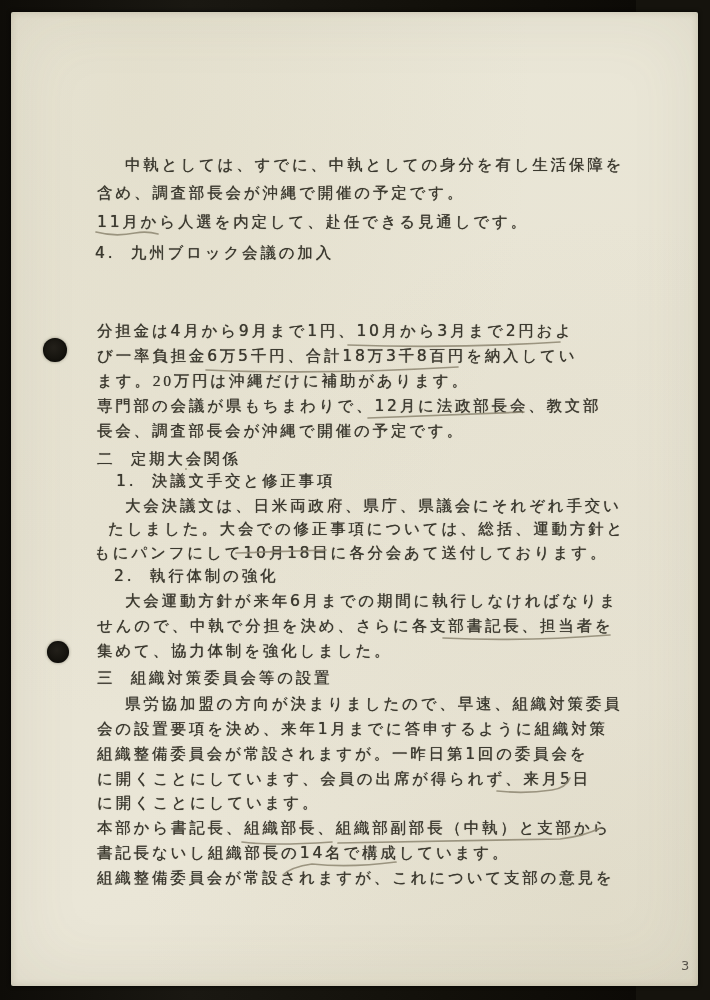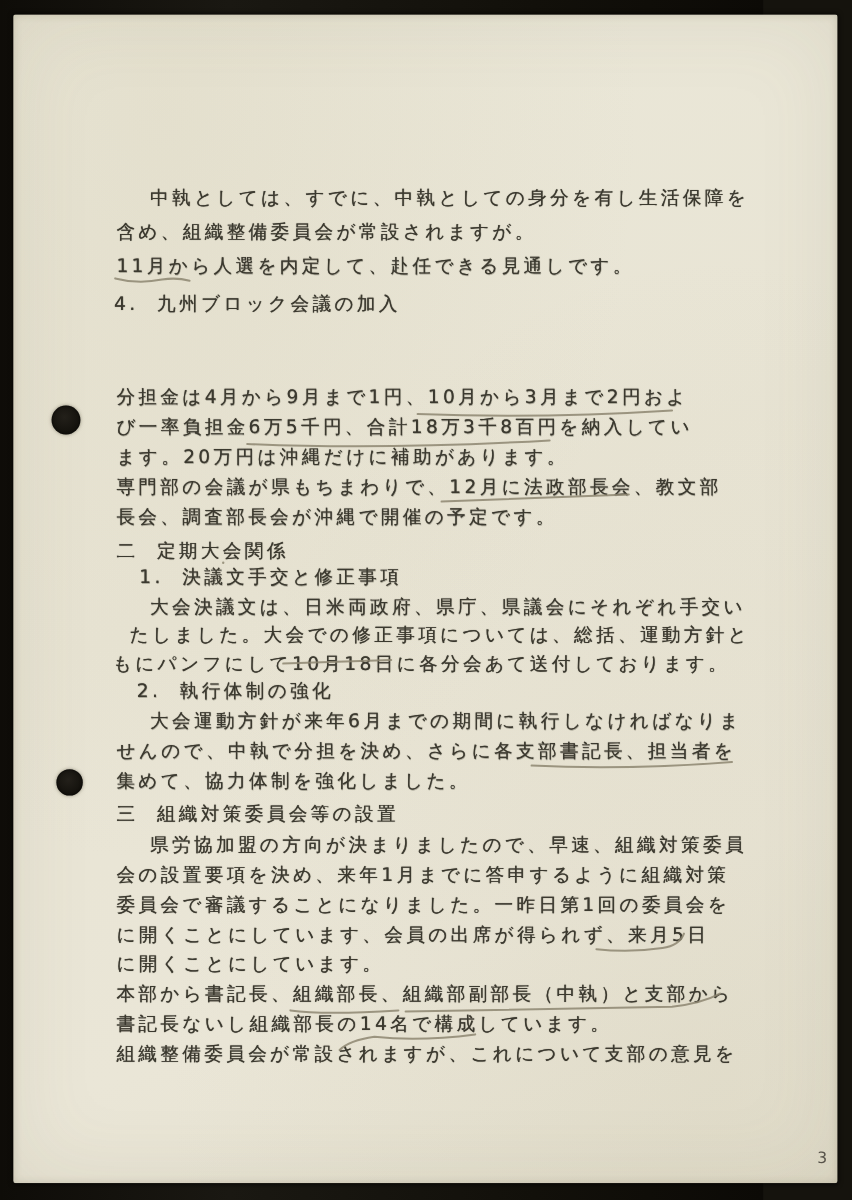--- a/index.html
+++ b/index.html
@@ -76,41 +76,41 @@
 <body>
 
 <div class="scan">
   <div class="paper"></div>
   <div class="speck speck-1"></div>
   <div class="speck speck-2"></div>
   <div class="hole hole-1"></div>
   <div class="hole hole-2"></div>
   <div class="text-layer">
       <div class="tline" style="left: 125px; top: 155px;">中執としては、すでに、中執としての身分を有し生活保障を</div>
-      <div class="tline" style="left: 97px; top: 183px;">含め、組織整備委員会が常設されますが。</div>
+      <div class="tline" style="left: 97px; top: 183px;">含め、調査部長会が沖縄で開催の予定です。</div>
       <div class="tline" style="left: 97px; top: 212px;">11月から人選を内定して、赴任できる見通しです。</div>
       <div class="tline" style="left: 95px; top: 243px;">4.  九州ブロック会議の加入</div>
       <div class="tline" style="left: 97px; top: 321px;">分担金は4月から9月まで1円、10月から3月まで2円およ</div>
       <div class="tline" style="left: 97px; top: 346px;">び一率負担金6万5千円、合計18万3千8百円を納入してい</div>
-      <div class="tline" style="left: 97px; top: 371px;">ます。20万円は沖縄だけに補助があります。</div>
+      <div class="tline" style="left: 97px; top: 371px; font-family: Liberation Serif, serif;">ます。20万円は沖縄だけに補助があります。</div>
       <div class="tline" style="left: 97px; top: 396px;">専門部の会議が県もちまわりで、12月に法政部長会、教文部</div>
       <div class="tline" style="left: 97px; top: 421px;">長会、調査部長会が沖縄で開催の予定です。</div>
       <div class="tline" style="left: 97px; top: 449px;">二  定期大会関係</div>
       <div class="tline" style="left: 116px; top: 471px;">1.  決議文手交と修正事項</div>
       <div class="tline" style="left: 125px; top: 496px;">大会決議文は、日米両政府、県庁、県議会にそれぞれ手交い</div>
       <div class="tline" style="left: 97px; top: 519px; margin-left: 11px;">たしました。大会での修正事項については、総括、運動方針と</div>
       <div class="tline" style="left: 94px; top: 543px;">もにパンフにして10月18日に各分会あて送付しております。</div>
       <div class="tline" style="left: 114px; top: 566px;">2.  執行体制の強化</div>
       <div class="tline" style="left: 125px; top: 591px;">大会運動方針が来年6月までの期間に執行しなければなりま</div>
       <div class="tline" style="left: 97px; top: 641px;">集めて、協力体制を強化しました。</div>
       <div class="tline" style="left: 97px; top: 616px;">せんので、中執で分担を決め、さらに各支部書記長、担当者を</div>
       <div class="tline" style="left: 97px; top: 668px;">三  組織対策委員会等の設置</div>
       <div class="tline" style="left: 125px; top: 694px;">県労協加盟の方向が決まりましたので、早速、組織対策委員</div>
       <div class="tline" style="left: 97px; top: 719px;">会の設置要項を決め、来年1月までに答申するように組織対策</div>
-      <div class="tline" style="left: 97px; top: 744px;">委員会で審議することになりました。一昨日第1回の委員会を</div>
+      <div class="tline" style="left: 97px; top: 744px;">組織整備委員会が常設されますが。一昨日第1回の委員会を</div>
       <div class="tline" style="left: 97px; top: 769px;">に開くことにしています、会員の出席が得られず、来月5日</div>
       <div class="tline" style="left: 97px; top: 793px;">に開くことにしています。</div>
       <div class="tline" style="left: 97px; top: 818px;">本部から書記長、組織部長、組織部副部長（中執）と支部から</div>
       <div class="tline" style="left: 97px; top: 843px;">書記長ないし組織部長の14名で構成しています。</div>
       <div class="tline" style="left: 97px; top: 868px;">組織整備委員会が常設されますが、これについて支部の意見を</div>
     </div>
   <svg class="marks" viewBox="0 0 710 1000" xmlns="http://www.w3.org/2000/svg">
       <path d="M96 232 Q115 237 135 233 Q147 231 158 234" class="mark-path"></path>
       <path d="M348 345 Q450 349 560 342" class="mark-path"></path>
       <path d="M206 370 Q320 375 458 367" class="mark-path"></path>

